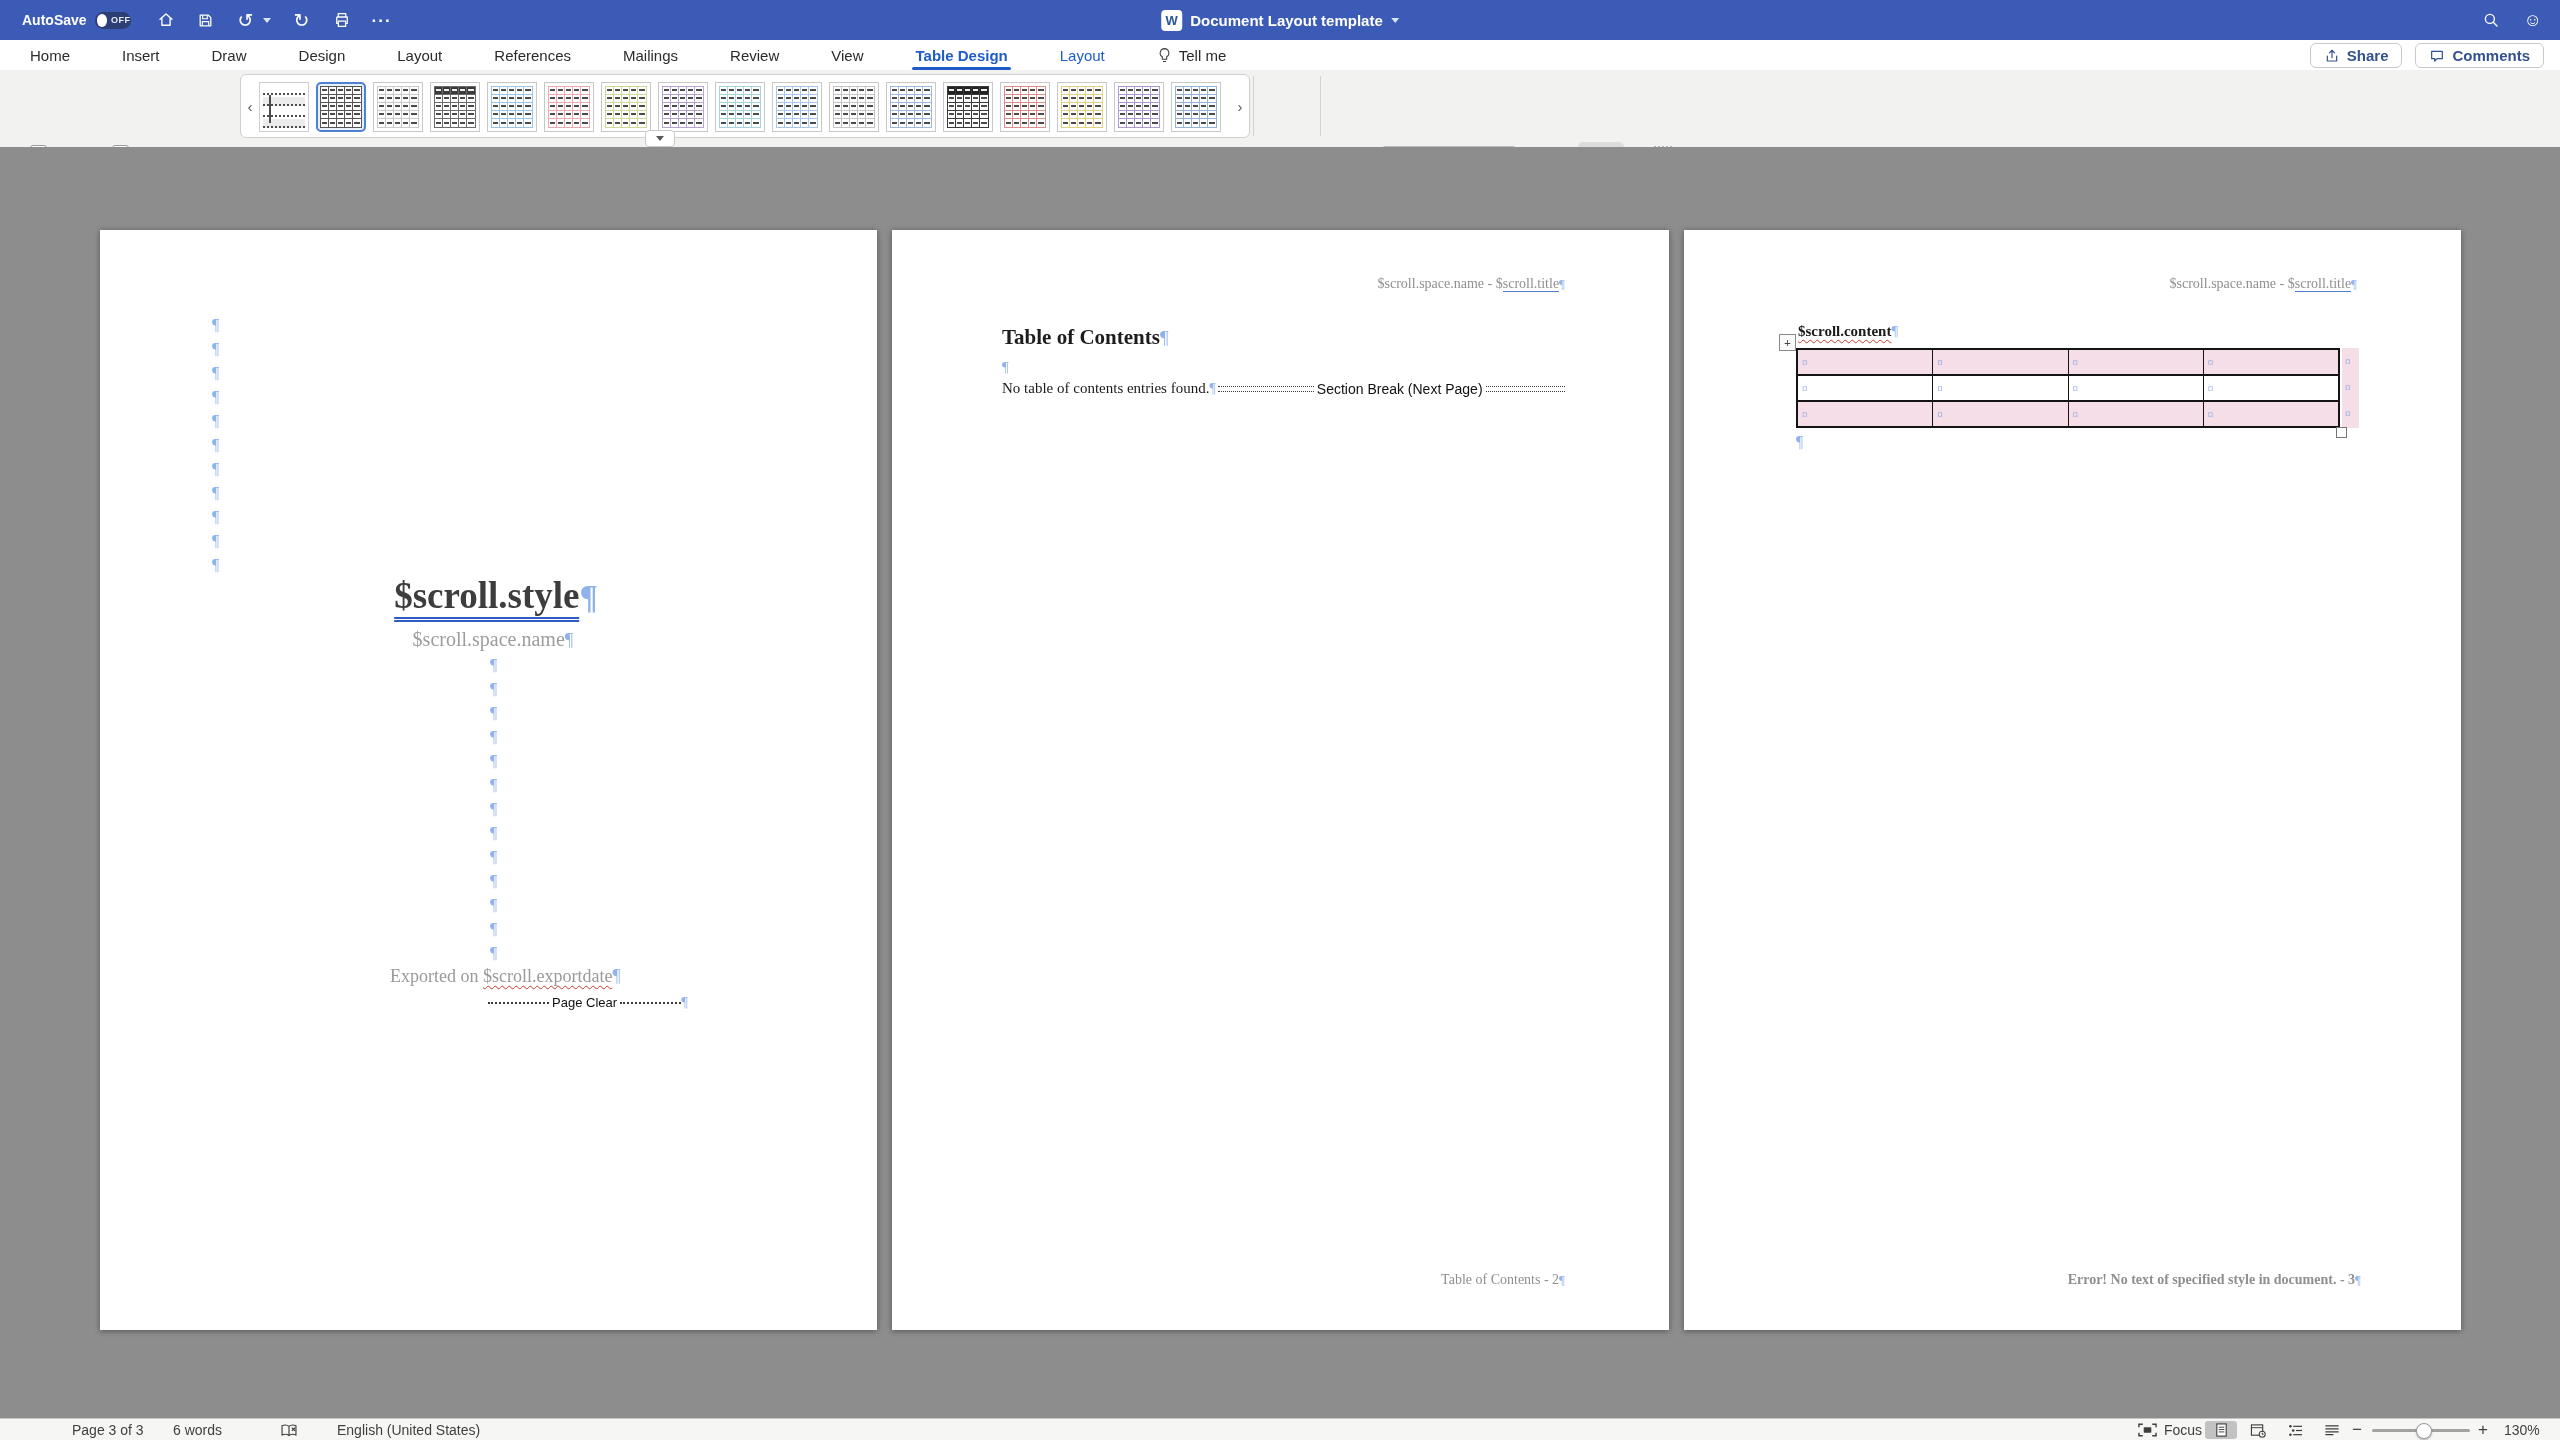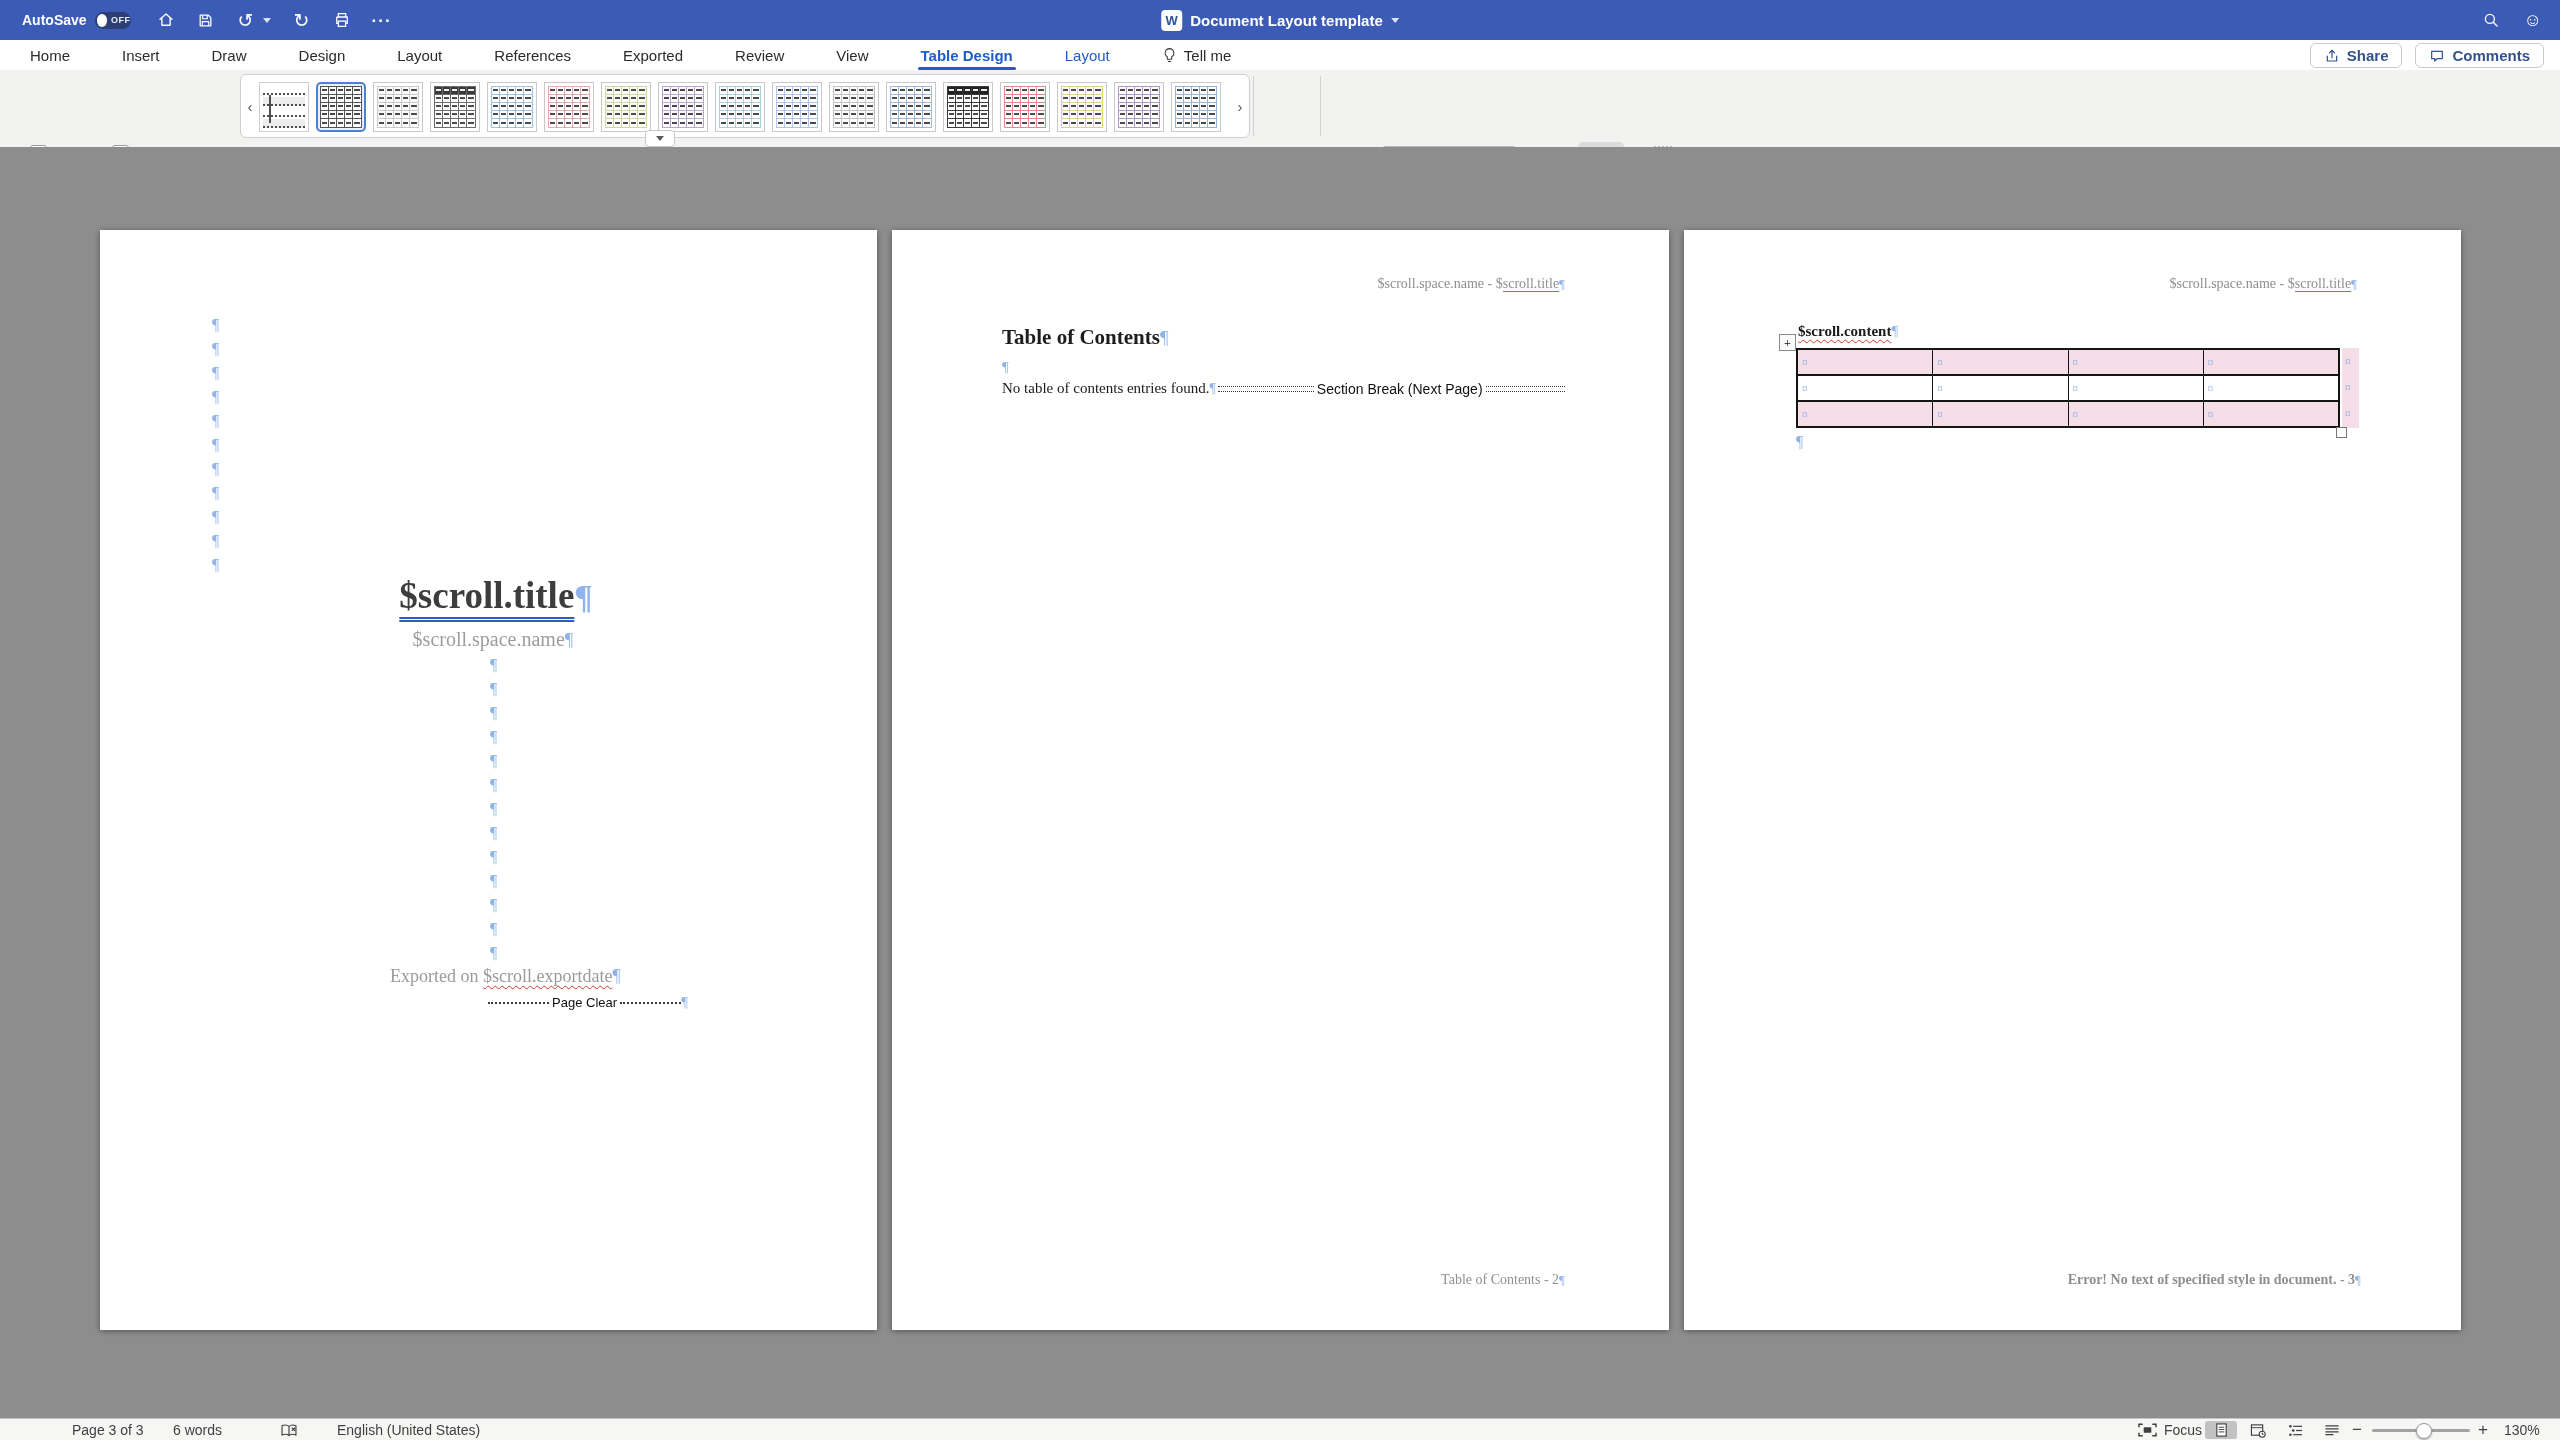--- a/index.html
+++ b/index.html
@@ -167,21 +167,21 @@
   </header>
 
   <nav class="tabrow">
     <div class="tabs">
       <span class="tab">Home</span>
       <span class="tab">Insert</span>
       <span class="tab">Draw</span>
       <span class="tab">Design</span>
       <span class="tab">Layout</span>
       <span class="tab">References</span>
-      <span class="tab">Exported</span>
+      <span class="tab">Mailings</span>
       <span class="tab">Review</span>
       <span class="tab">View</span>
       <span class="tab active">Table Design</span>
       <span class="tab contextual">Layout</span>
       <span class="tellme">
         <span style="display:flex;">
           <svg width="15" height="17" viewBox="0 0 24 26">
               <path d="M12 2 a7 7 0 0 1 3.5 13 v4 h-7 v-4 A7 7 0 0 1 12 2 Z M9.5 22.5 h5" fill="none" stroke="#3c3c3c" stroke-width="1.7" stroke-linejoin="round"></path>
             </svg>
         </span>
@@ -1601,21 +1601,21 @@
           <span class="pil">¶</span>
           <span class="pil">¶</span>
           <span class="pil">¶</span>
           <span class="pil">¶</span>
           <span class="pil">¶</span>
           <span class="pil">¶</span>
           <span class="pil">¶</span>
           <span class="pil">¶</span>
         </div>
       <div class="p1title">
-        <span class="t">$scroll.title</span><span class="pil">¶</span>
+        <span class="t">$scroll.style</span><span class="pil">¶</span>
       </div>
       <div class="p1space">
         <span>$scroll.space.name</span><span class="pil" style="font-size:19px;">¶</span>
       </div>
       <div class="pilcol" style="left:390px;top:423px;">
           <span class="pil">¶</span>
           <span class="pil">¶</span>
           <span class="pil">¶</span>
           <span class="pil">¶</span>
           <span class="pil">¶</span>

